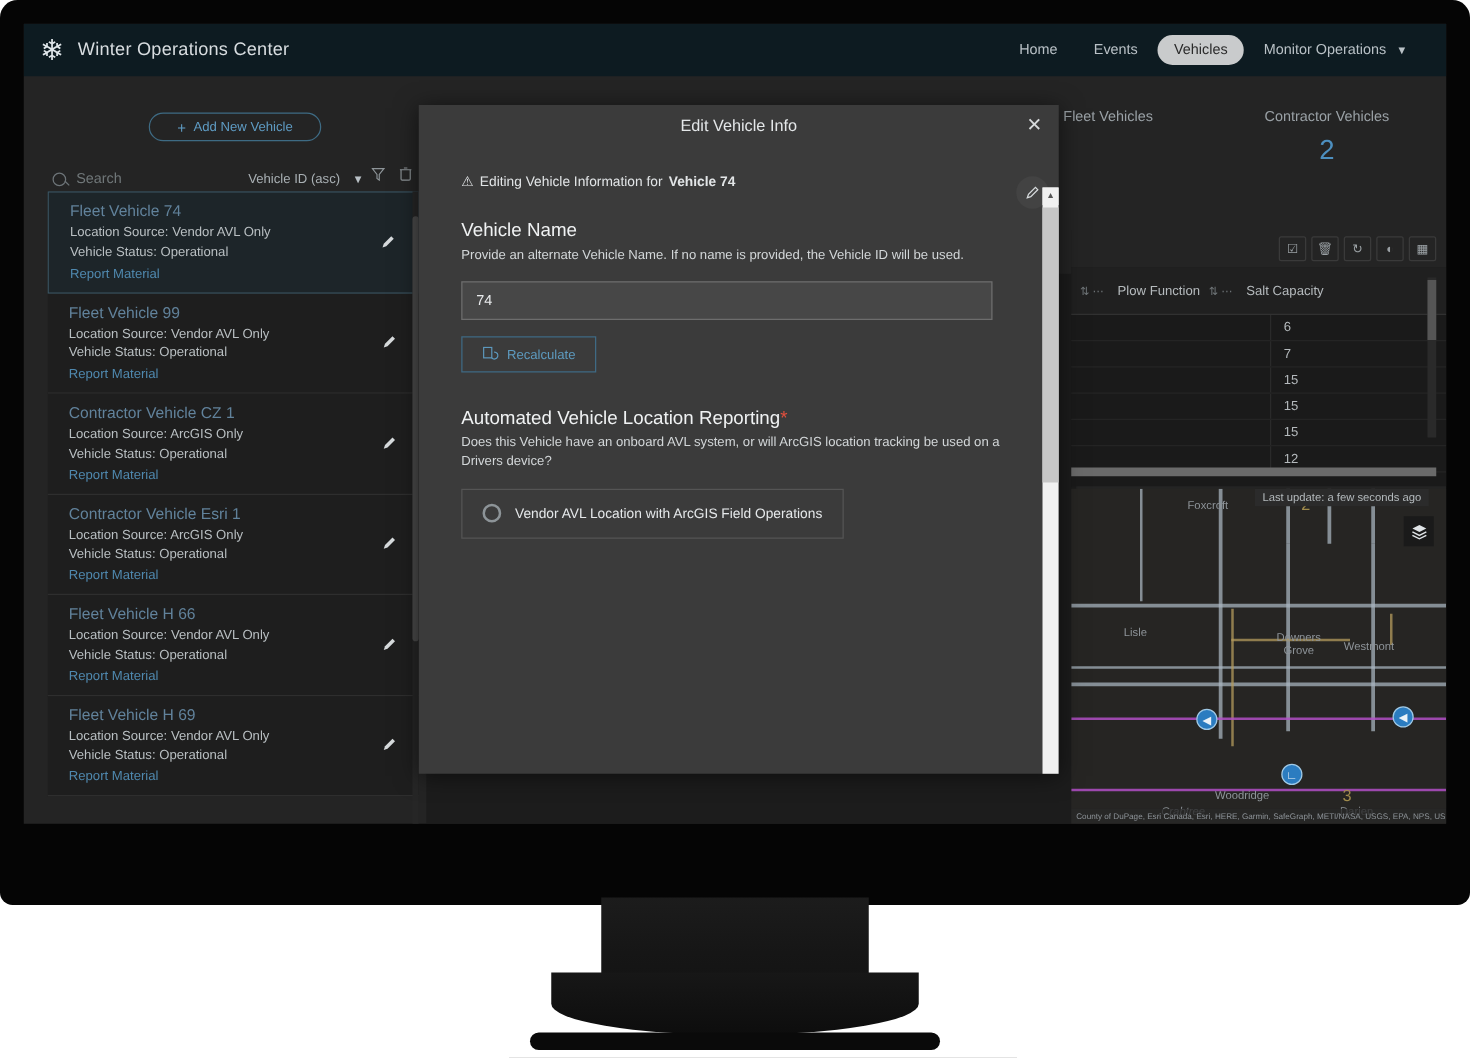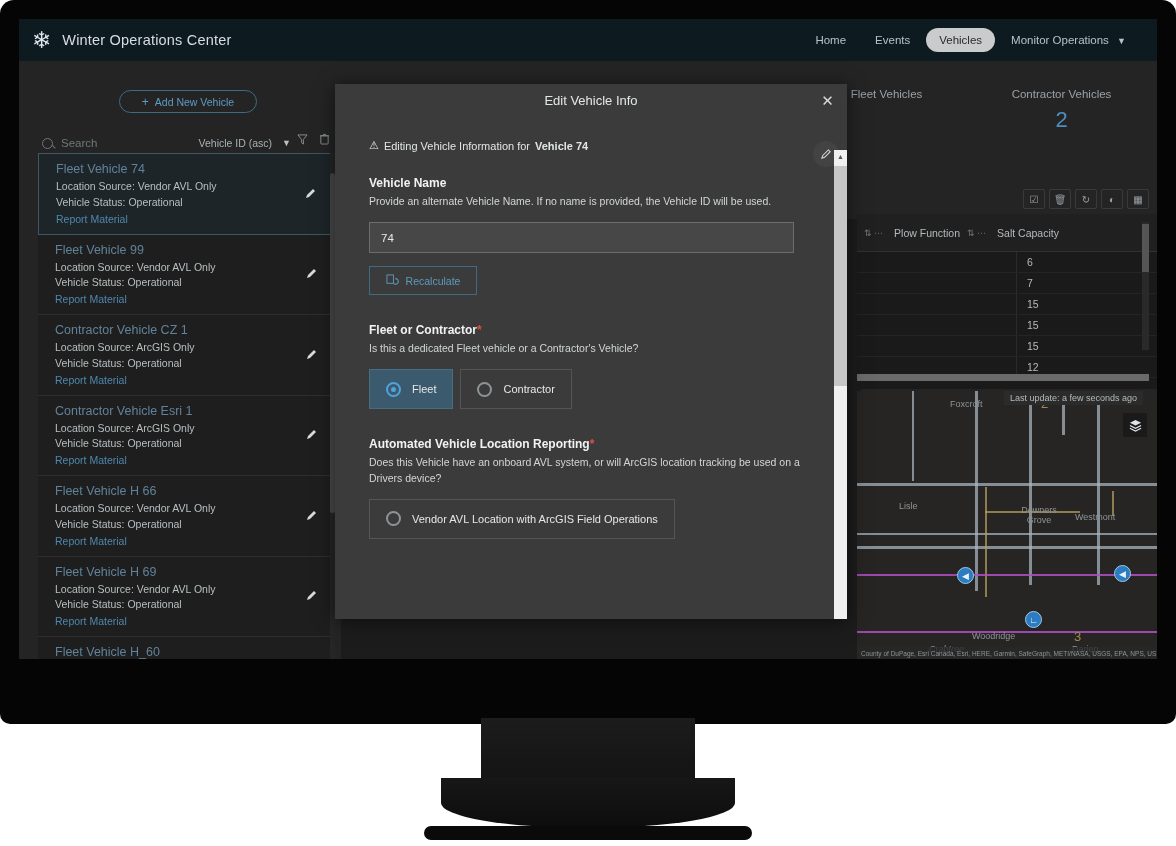--- a/index.html
+++ b/index.html
@@ -140,21 +140,21 @@
     display:flex; flex-direction:column; z-index:40;
   }
   #modal-header { height:33px; position:relative; display:flex; align-items:center; justify-content:center; }
   #modal-title { font-size:13px; color:#e4e7e9; }
   #modal-close { position:absolute; right:12px; top:9px; width:15px; height:15px; cursor:pointer; color:#d7dadc; font-size:15px; line-height:15px; text-align:center; }
   #modal-body { flex:1; position:relative; padding:22px 34px 0 34px; overflow:hidden; }
   #modal-edit-fab { position:absolute; right:8px; top:24px; width:26px; height:26px; border-radius:50%; background:#434343; display:flex; align-items:center; justify-content:center; cursor:pointer;}
   .banner { font-size:11px; color:#e2e5e7; display:flex; align-items:center; gap:5px; margin-bottom:24px;}
   .warn-glyph { font-size:11px; }
   .banner b { font-weight:bold; }
-  .field-title { font-size:12px; color:#f0f2f3; font-weight:bold; margin-bottom:4px;}
+  .field-title { font-size:15px; color:#f0f2f3; font-weight:normal; margin-bottom:4px;}
   .req-star { color:#e24f3d; }
   .field-desc { font-size:10.5px; color:#d2d6d8; line-height:1.45; margin-bottom:13px;}
   #vehicle-name-input {
     width:425px; height:31px; background:#474747; border:1px solid #6d6d6d;
     color:#e8eaec; font-size:11.5px; padding:0 11px;
     font-family:"Liberation Sans", sans-serif; outline:none;
   }
   #recalculate-btn {
     margin-top:13px; width:108px; height:29px; background:transparent;
     border:1px solid #3f6a84; color:#5d9abf; font-size:10.5px;
@@ -295,24 +295,20 @@
           </svg>
       </div>
       <div class="vehicle-card">
         <div class="vehicle-name">Fleet Vehicle H 69</div>
         <div class="vehicle-meta">Location Source: Vendor AVL Only</div>
         <div class="vehicle-meta">Vehicle Status: Operational</div>
         <div class="report-link">Report Material</div>
         <svg class="edit-pencil" viewBox="0 0 14 14">
             <path d="M2 11l1-3 6-6 2 2-6 6z" fill="#d6dadc"></path>
           </svg>
-      </div>
-      <div class="vehicle-card">
-        <div class="vehicle-name">Fleet Vehicle H_60</div>
-
       </div>
 
       <div id="sidebar-scroll-track">
         <div id="sidebar-scroll-thumb"></div>
       </div>
     </div>
   </div>
 
   <div id="detail-panel">
     <div class="dp-title">Fleet Vehicle 74</div>
@@ -438,34 +434,20 @@
       <input id="vehicle-name-input" value="74" style="">
 
       <div id="recalculate-btn">
         <svg width="13" height="13" viewBox="0 0 14 14">
             <rect x="1" y="1" width="7" height="9" fill="none" stroke="#5d9abf" stroke-width="1"></rect>
             <path d="M10 5a3 3 0 1 1-2 5" fill="none" stroke="#5d9abf" stroke-width="1.1"></path>
           </svg>
         <span>Recalculate</span>
       </div>
 
-      <div class="section">
-        <div class="field-title"><span>Fleet or Contractor</span><span class="req-star">*</span></div>
-        <div class="field-desc">Is this a dedicated Fleet vehicle or a Contractor's Vehicle?</div>
-        <div class="radio-row">
-          <div class="radio-card checked">
-            <span class="radio-dot"></span>
-            <span class="radio-label">Fleet</span>
-          </div>
-          <div class="radio-card">
-            <span class="radio-dot"></span>
-            <span class="radio-label">Contractor</span>
-          </div>
-        </div>
-      </div>
 
       <div class="section">
         <div class="field-title"><span>Automated Vehicle Location Reporting</span><span class="req-star">*</span></div>
         <div class="field-desc">Does this Vehicle have an onboard AVL system, or will ArcGIS location tracking be used on a Drivers device?</div>
         <div class="radio-row">
           <div class="radio-card">
             <span class="radio-dot"></span>
             <span class="radio-label">Vendor AVL Location with ArcGIS Field Operations</span>
           </div>
         </div>

